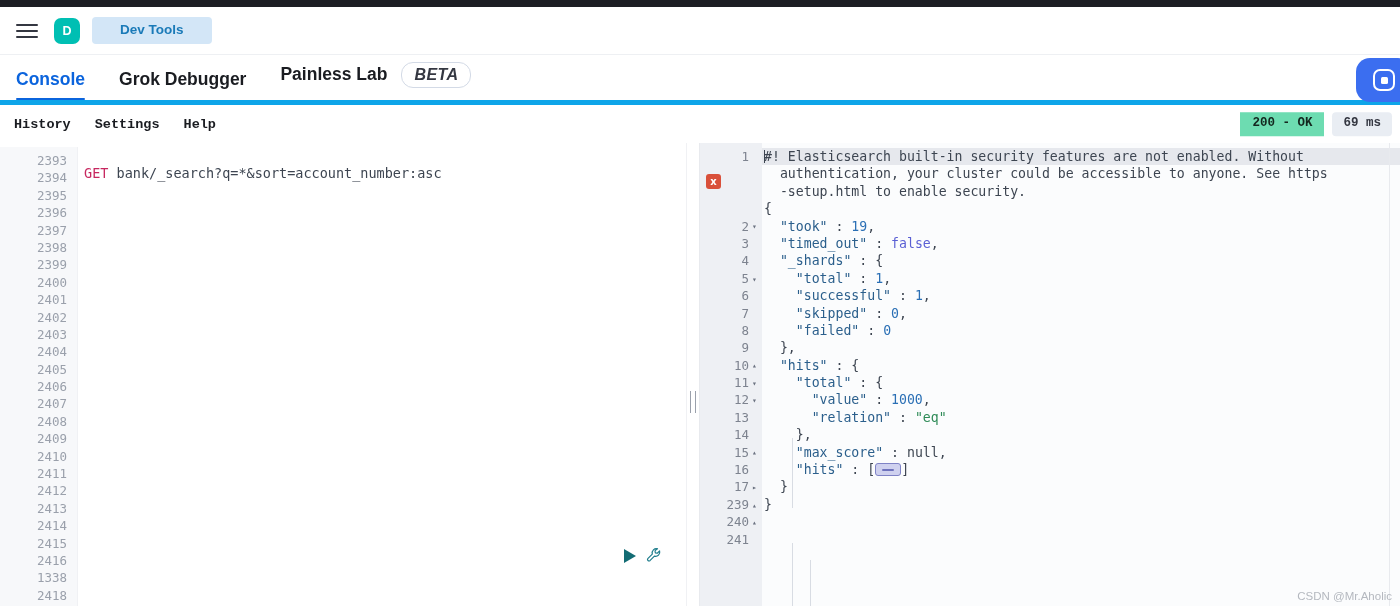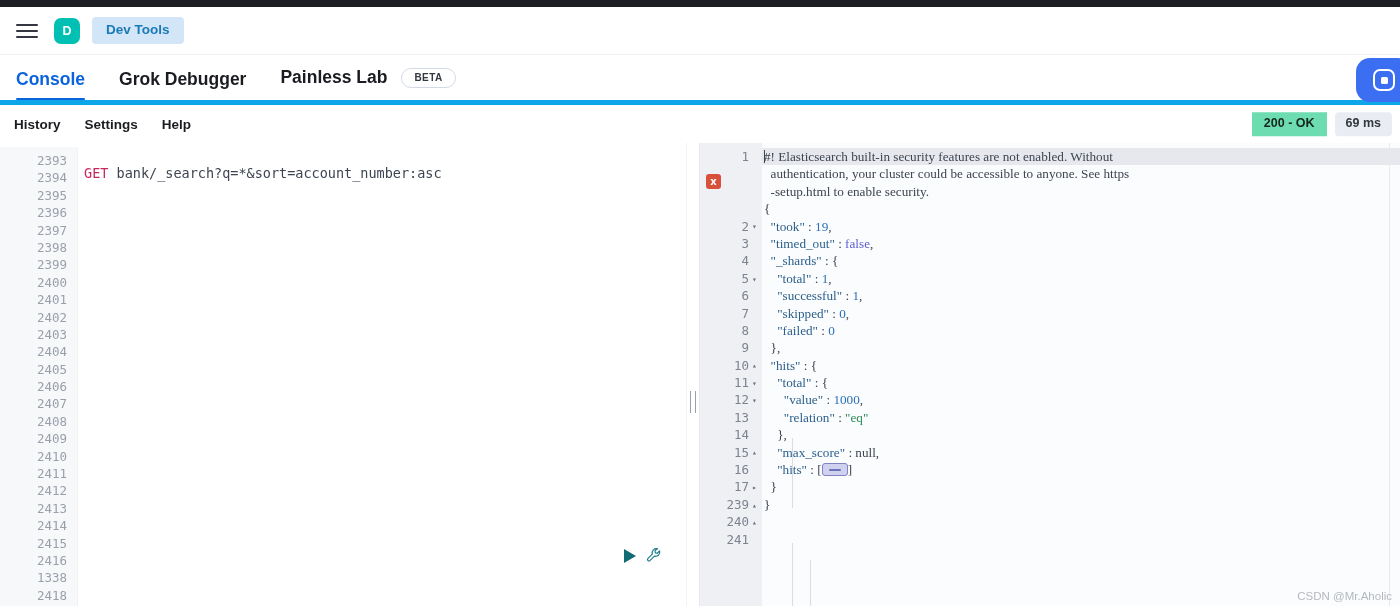--- a/index.html
+++ b/index.html
@@ -39,21 +39,21 @@
     width: 26px; height: 26px; border-radius: 7px;
     background: #00bfb3; color: #ffffff;
     font-size: 12.5px; font-weight: 700;
     display: flex; align-items: center; justify-content: center;
     margin-right: 12px; cursor: pointer;
     font-family: "Liberation Sans", sans-serif;
   }
   .crumb-pill {
     background: #d3e6f7; color: #1a7ab8;
     font-size: 13.5px; font-weight: 600;
-    padding: 5px 14px; border-radius: 4px;
+    padding: 5px 28px; border-radius: 4px;
     cursor: pointer; line-height: 1.2; text-align: center;
   }
 
   
   .tabs {
     position: absolute; top: 55px; left: 0; width: 1400px; height: 50px;
     background: #ffffff;
     display: flex; align-items: flex-end;
     padding-left: 16px;
     border-bottom: 5px solid #0ea5e9;
@@ -63,23 +63,23 @@
     padding: 0 0 12px 0; margin-right: 34px;
     cursor: pointer; position: relative; line-height: 1;
     display: flex; align-items: center;
   }
   .tab.active { color: #0b64dd; }
   .tab.active::after {
     content: ""; position: absolute; left: 0; right: 0; bottom: 0;
     height: 2.5px; background: #0b64dd; border-radius: 2px;
   }
   .beta-badge {
-    margin-left: 14px; font-size: 10px; font-weight: 700; letter-spacing: .4px;
+    margin-left: 14px; font-size: 16px; font-weight: 700; letter-spacing: .4px;
     color: #343741; border: 1px solid #d3dae6; border-radius: 12px;
-    padding: 4px 12px; background: #fff; line-height: 1;
+    padding: 4px 12px; background: #fff; line-height: 1; font-style: italic;
   }
 
   
   .help-fab {
     position: absolute; top: 58px; right: -12px;
     width: 56px; height: 44px;
     background: #3b6ef0; border-radius: 14px;
     display: flex; align-items: center; justify-content: center;
     cursor: pointer; z-index: 20;
   }
@@ -89,20 +89,21 @@
   }
   .help-fab .glyph i {
     display:block; width: 7px; height: 7px; background: #fff; border-radius: 1.5px;
   }
 
   
   .subnav {
     position: absolute; top: 105px; left: 0; width: 1400px; height: 38px;
     display: flex; align-items: center; padding-left: 14px;
     background: #ffffff;
+    font-family: Liberation Mono, monospace;
   }
   .subnav-item {
     font-size: 13.5px; font-weight: 700; color: #1a1c21;
     margin-right: 24px; cursor: pointer;
   }
   .status-wrap {
     position: absolute; right: 8px; top: 50%; transform: translateY(-50%);
     display: flex; align-items: center; gap: 8px;
   }
   .status-badge {
@@ -196,21 +197,21 @@
     color: #fff; font-size: 10px; font-weight: 700;
     display: flex; align-items: center; justify-content: center;
     font-family: "DejaVu Sans", sans-serif;
   }
 
   .code-right {
     position: absolute; top: 5px; left: 62px; right: 0; bottom: 0;
     font-family: "DejaVu Sans Mono", monospace; font-size: 13.2px;
     color: #3d4551;
   }
-  .code-right .row { height: 17.4px; line-height: 17.4px; white-space: pre; padding-left: 2px; font-family: Liberation Serif, serif; }
+  .code-right .row { height: 17.4px; line-height: 17.4px; white-space: pre; padding-left: 2px; }
   .code-right .row.hl { background: #e6e8ed; }
   .cursor-caret {
     display:inline-block; width:1px; height:13px; background:#3d4551;
     vertical-align: -2px; margin-right:-1px;
   }
   .tok-key { color: #2b5f8c; }
   .tok-num { color: #2a6fb5; }
   .tok-bool { color: #5a5fd4; }
   .tok-null { color: #3d4551; }
   .tok-str { color: #2e8b57; }

